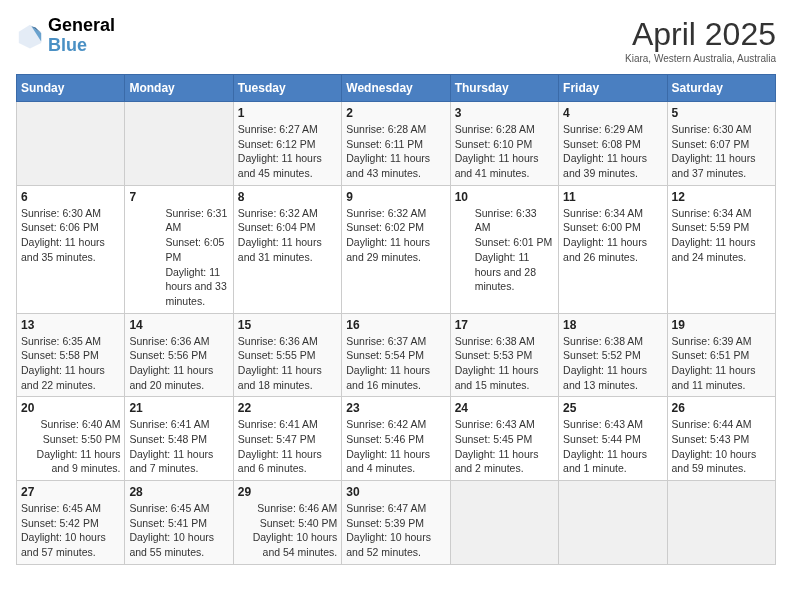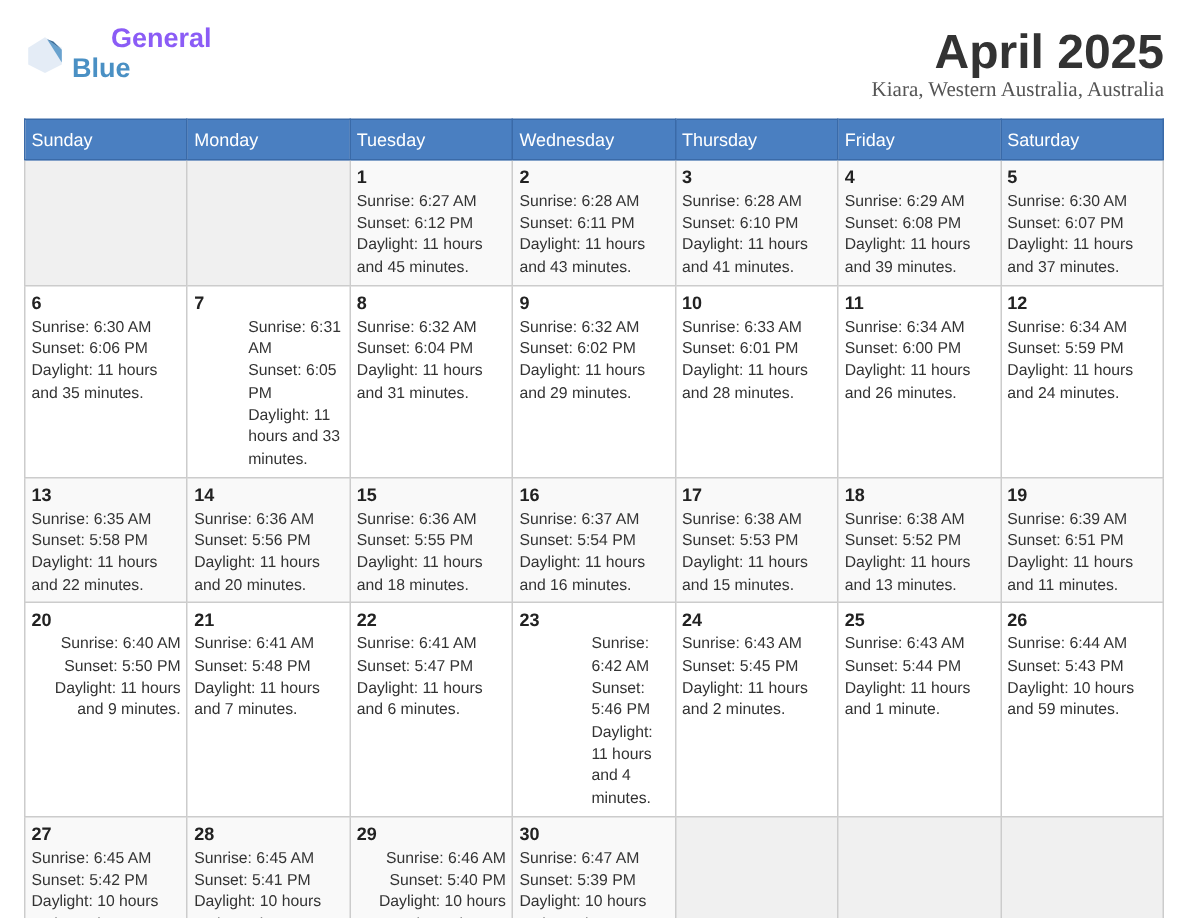--- a/index.html
+++ b/index.html
@@ -17,59 +17,57 @@
       margin-bottom: 10px;
     }
     .logo {
       display: flex;
       align-items: center;
       gap: 4px;
     }
     .logo-text-general {
       font-size: 18px;
       font-weight: bold;
-      color: #8b5cf6;
+      color: #000000;
       line-height: 1.1;
-      margin-left: 26px;
     }
     .logo-text-blue {
       font-size: 18px;
       font-weight: bold;
       color: #4a90c4;
       line-height: 1.1;
     }
     .logo-icon {
       width: 28px;
       height: 28px;
     }
     .title-block {
       text-align: right;
     }
     .calendar-title {
       font-size: 32px;
-      font-weight: bold;
+      font-weight: normal;
       color: #333;
     }
     .calendar-subtitle {
-      font-size: 14px;
+      font-size: 10px;
       color: #555;
-      font-family: Liberation Serif, serif;
     }
     table {
       width: 100%;
       border-collapse: collapse;
       font-size: 11px;
     }
     thead tr th {
       background-color: #4a7fc1;
       color: #fff;
       padding: 6px 4px;
       text-align: left;
       font-size: 12px;
-      font-weight: normal;
+      font-weight: bold;
       border: 1px solid #3a6aa8;
     }
     tbody tr td {
       border: 1px solid #ccc;
       padding: 4px;
       vertical-align: top;
       width: 107px;
       min-height: 80px;
       background: #fff;
     }
@@ -183,21 +181,21 @@
 Daylight: 11 hours and 31 minutes.</div>
         </td>
         <td>
           <div class="day-number">9</div>
           <div class="day-info" style="white-space: pre-line;">Sunrise: 6:32 AM
 Sunset: 6:02 PM
 Daylight: 11 hours and 29 minutes.</div>
         </td>
         <td>
           <div class="day-number">10</div>
-          <div class="day-info" style="white-space: pre-line;">Sunrise: 6:33 AM
+          <div class="day-info" style="white-space: pre-line; margin-left: 20px;">Sunrise: 6:33 AM
 Sunset: 6:01 PM
 Daylight: 11 hours and 28 minutes.</div>
         </td>
         <td>
           <div class="day-number">11</div>
           <div class="day-info" style="white-space: pre-line;">Sunrise: 6:34 AM
 Sunset: 6:00 PM
 Daylight: 11 hours and 26 minutes.</div>
         </td>
         <td>
@@ -265,21 +263,21 @@
 Daylight: 11 hours and 7 minutes.</div>
         </td>
         <td>
           <div class="day-number">22</div>
           <div class="day-info" style="white-space: pre-line;">Sunrise: 6:41 AM
 Sunset: 5:47 PM
 Daylight: 11 hours and 6 minutes.</div>
         </td>
         <td>
           <div class="day-number">23</div>
-          <div class="day-info" style="white-space: pre-line; margin-left: 48px;">Sunrise: 6:42 AM
+          <div class="day-info" style="white-space: pre-line;">Sunrise: 6:42 AM
 Sunset: 5:46 PM
 Daylight: 11 hours and 4 minutes.</div>
         </td>
         <td>
           <div class="day-number">24</div>
           <div class="day-info" style="white-space: pre-line;">Sunrise: 6:43 AM
 Sunset: 5:45 PM
 Daylight: 11 hours and 2 minutes.</div>
         </td>
         <td>

